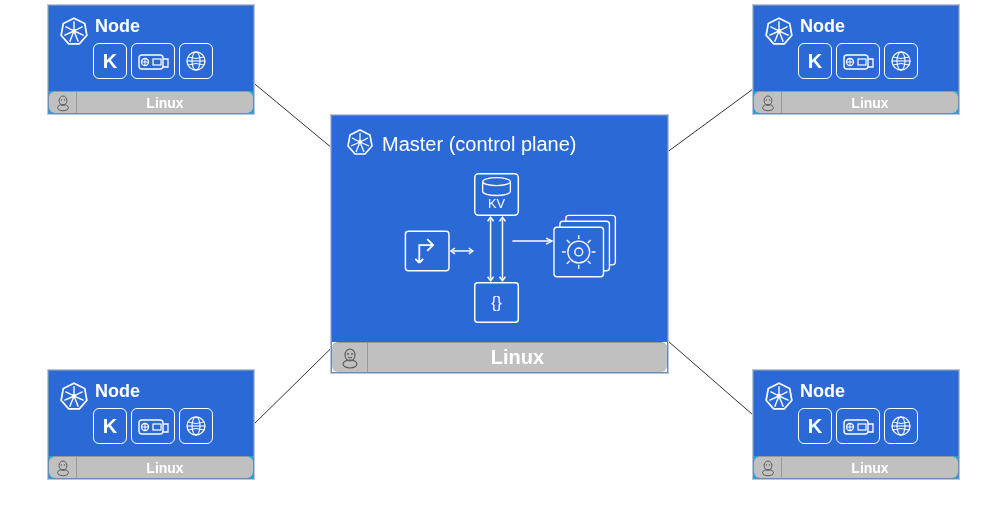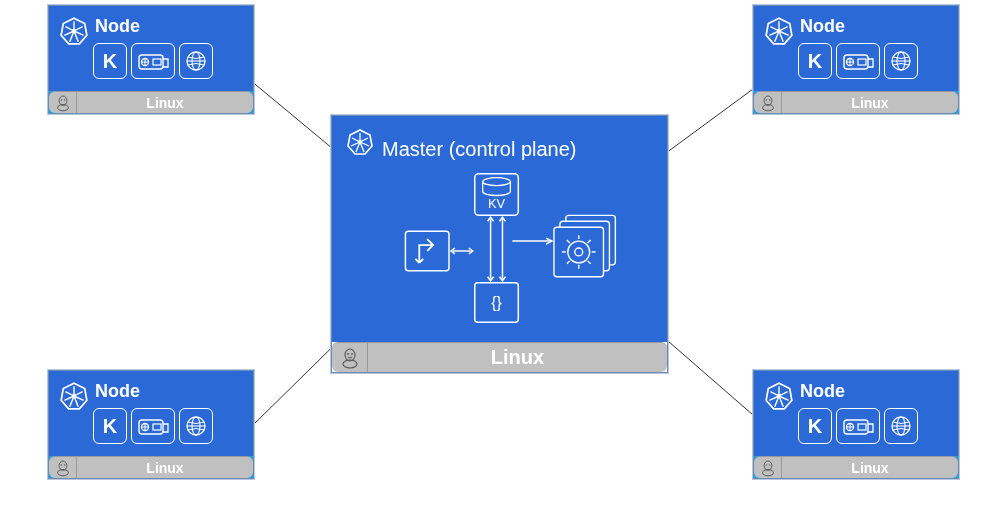--- a/index.html
+++ b/index.html
@@ -90,21 +90,21 @@
     background: #fff;
     z-index: 3;
     box-shadow: 0 0 0 1px #b8c7dd;
   }
   .master .body {
     background: #2a69d6;
     padding: 12px 14px 16px 14px;
   }
   .master .header {
     display: flex;
-    align-items: flex-end;
+    align-items: center;
     gap: 8px;
     color: #fff;
     font-size: 20px;
     font-weight: 500;
     margin-bottom: 10px;
   }
   .master .diagram-svg {
     width: 100%;
     height: 155px;
     display: block;

